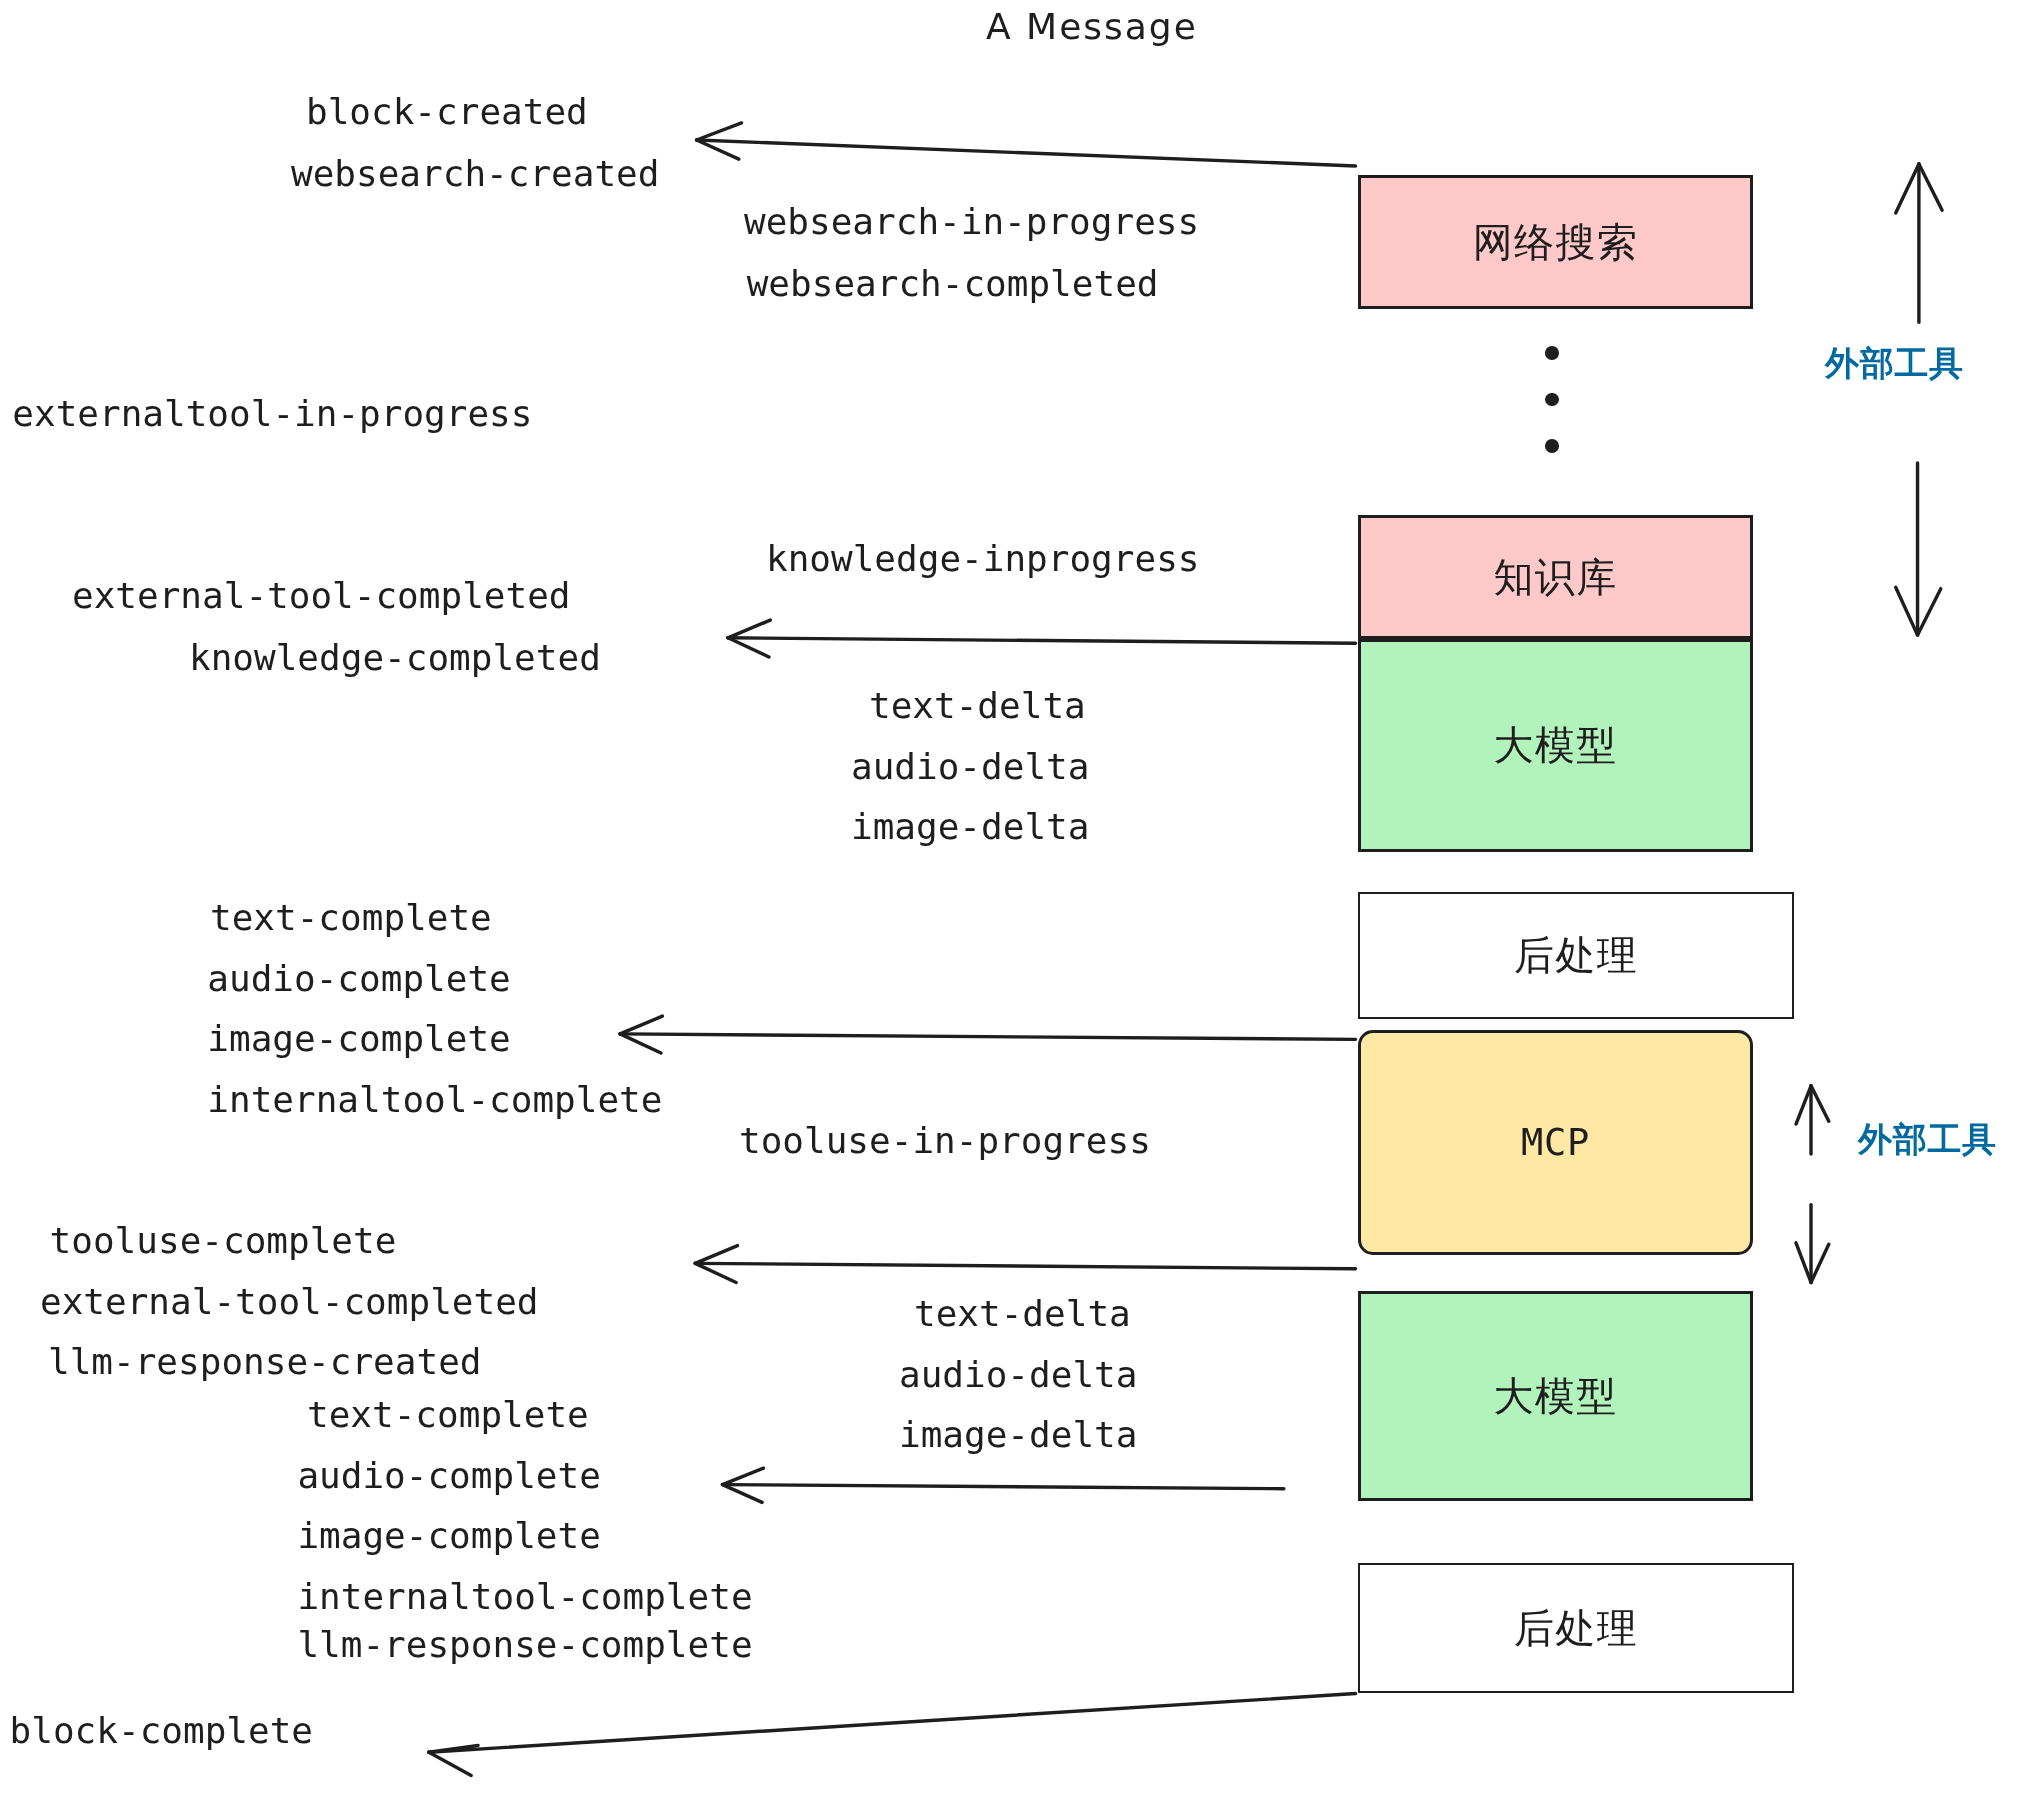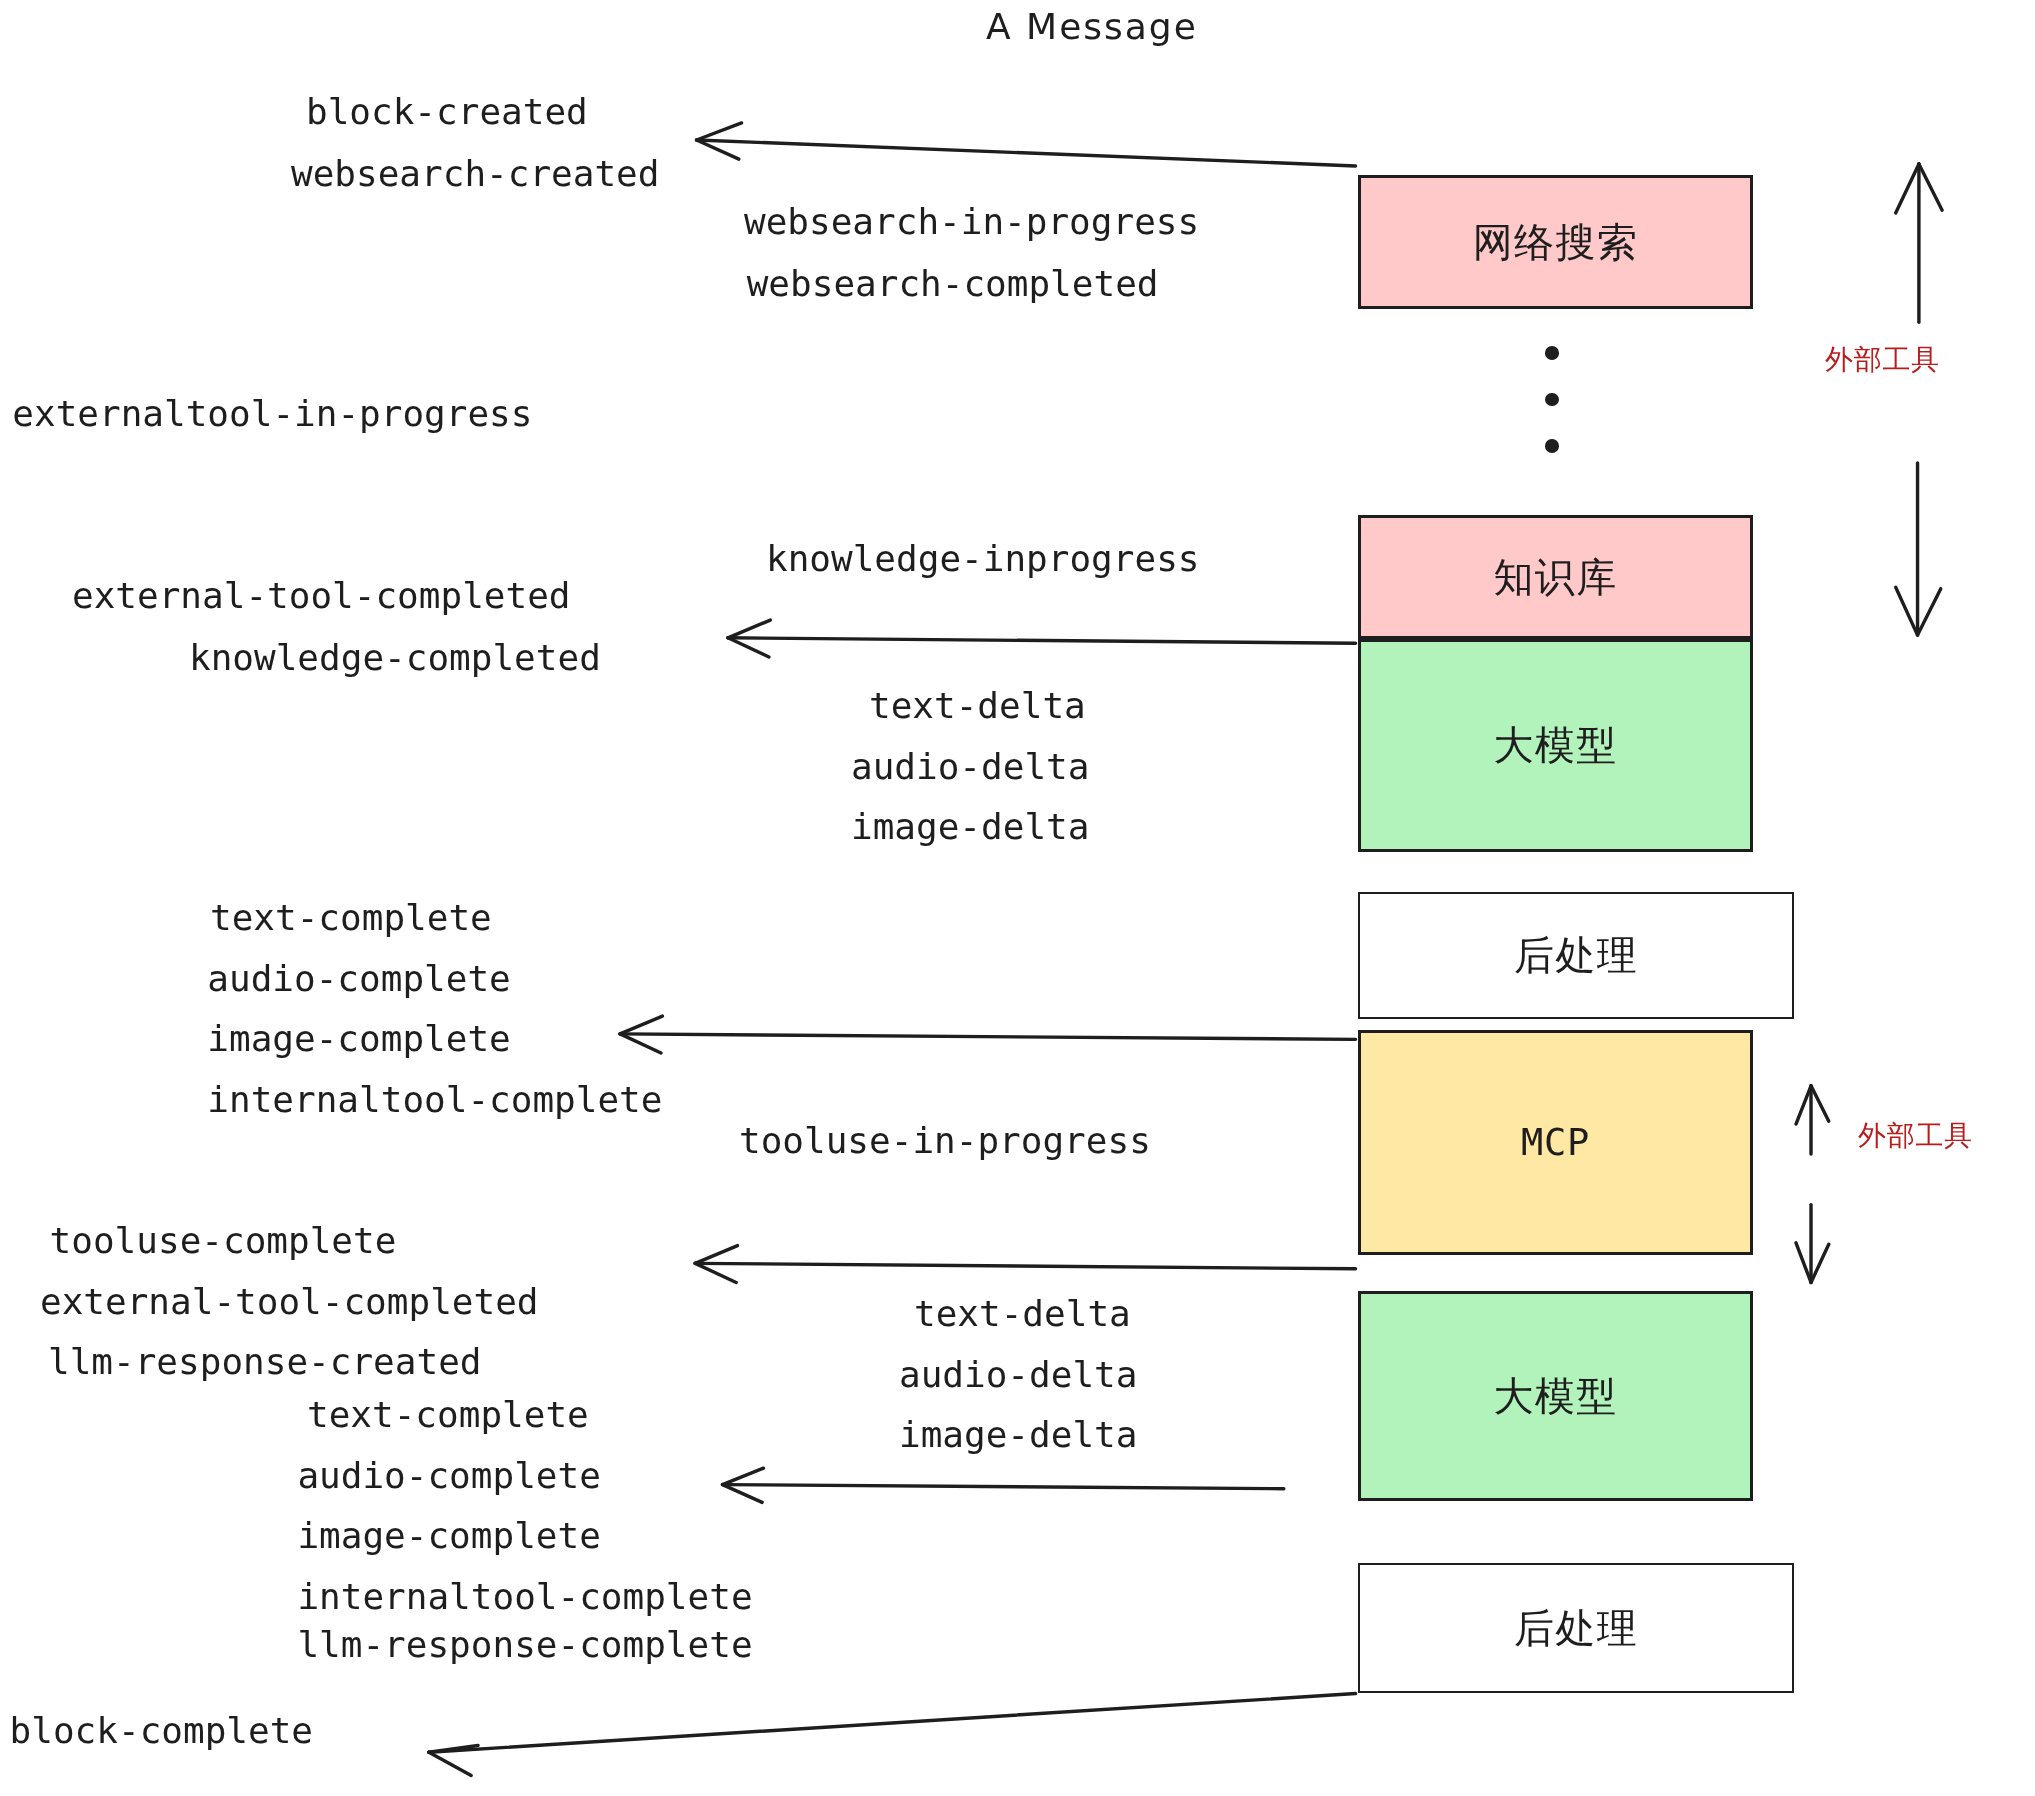--- a/index.html
+++ b/index.html
@@ -49,21 +49,21 @@
     display: flex;
     align-items: center;
     justify-content: center;
     font-family: "DejaVu Sans", "Liberation Sans", sans-serif;
     font-size: 40px;
     color: #1e1e1e;
     letter-spacing: 1.4px;
   }
   .node.pink   { background: #ffc9c9; }
   .node.green  { background: #b2f2bb; }
-  .node.yellow { background: #ffe8a3; }
+  .node.yellow { background: #ffe8a3; border-radius: 15px; }
   .node.white  { background: #ffffff; border-width: 2.7px; }
   .node.mono {
     font-family: "DejaVu Sans Mono", "Liberation Mono", monospace;
     font-size: 37px;
     letter-spacing: 0.7px;
   }
 
   
   .dots { position: absolute; }
   .dots i {
@@ -72,24 +72,25 @@
     height: 13.7px;
     border-radius: 50%;
     background: #1e1e1e;
     margin-bottom: 33px;
   }
 
   
   .side-label {
     position: absolute;
     font-family: "DejaVu Sans", "Liberation Sans", sans-serif;
-    font-size: 28px;
-    color: #b91c1c;
+    font-size: 34px;
+    color: #0369a1;
     white-space: nowrap;
     letter-spacing: 0.7px;
+    font-weight: bold;
   }
 
   
   #arrows {
     position: absolute;
     left: 0; top: 0;
     width: 2035px;
     height: 1796px;
     pointer-events: none;
   }

